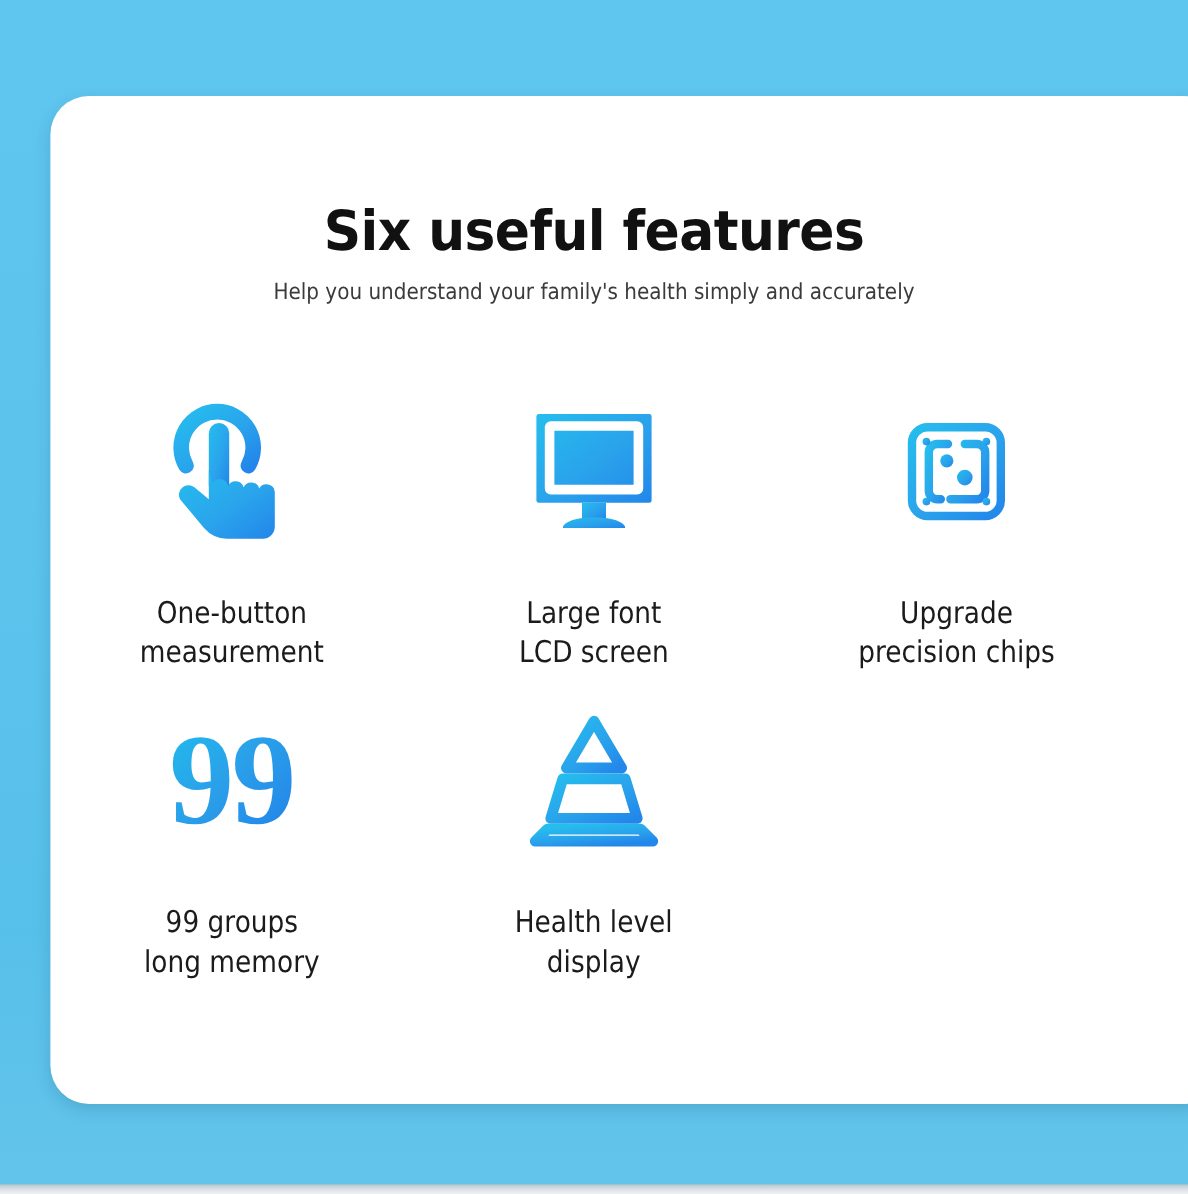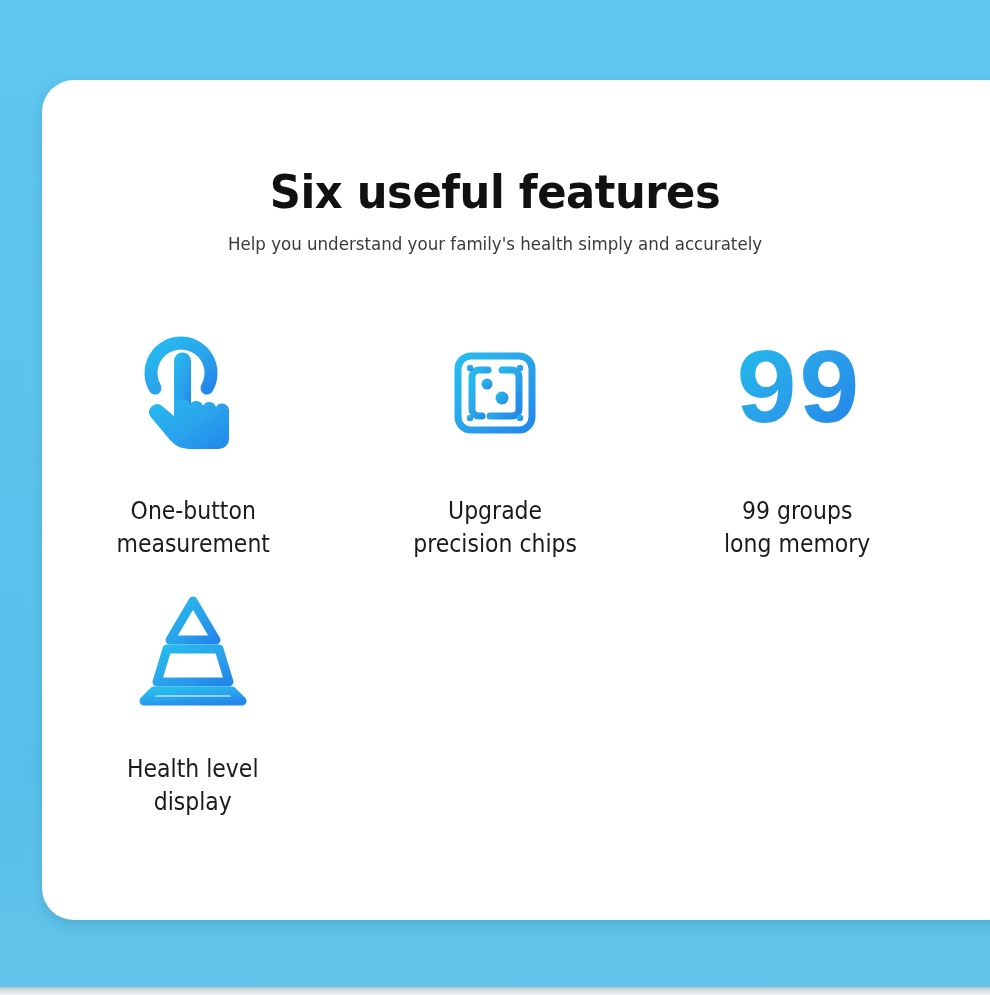--- a/index.html
+++ b/index.html
@@ -101,21 +101,21 @@
     font-family: "DejaVu Sans", sans-serif;
     font-size: 25px;
     color: #1b1b1b;
     line-height: 1.32;
     transform: scaleX(0.88);
     white-space: pre-line;
   }
 
   
   .numeral {
-    font-family: Liberation Mono, monospace;
+    font-family: Liberation Serif, serif;
     font-weight: 700;
     font-size: 108px;
     line-height: 1;
     letter-spacing: -2px;
     background: linear-gradient(135deg, #22b8ec 8%, #2a9fe9 48%, #2384ea 92%);
     -webkit-background-clip: text;
     background-clip: text;
     color: transparent;
     -webkit-text-fill-color: transparent;
   }
@@ -148,20 +148,39 @@
             <path d="M16 58 A30 30 0 1 1 68 58" fill="none" stroke="url(#gTap)" stroke-width="13" stroke-linecap="round"></path>
             <path d="M35 31 a8.5 8.5 0 0 1 17 0 v44 h-17 z" fill="url(#gTap)"></path>
             <path d="M35 62 v24 l-12 -10 a8 8 0 0 0 -12 10 l20 24 a26 26 0 0 0 19 9 h30 a10 10 0 0 0 10 -10 v-29
                      a7 7 0 0 0 -13 -3 a7 7 0 0 0 -13 -1 a7 7 0 0 0 -13 -1 a7 7 0 0 0 -13 -2 z" fill="url(#gTap)"></path>
           </svg>
         </div>
         <div class="label">One-button
 measurement</div>
       </div>
 
+      <div class="feature">
+        <div class="icon-box">
+          <svg width="112" height="104" viewBox="0 0 112 104" aria-hidden="true">
+            <defs>
+              <linearGradient id="gMon" x1="0" y1="0" x2="1" y2="1">
+                <stop offset="0%" stop-color="#25bdee"></stop>
+                <stop offset="55%" stop-color="#2aa2eb"></stop>
+                <stop offset="100%" stop-color="#2286ea"></stop>
+              </linearGradient>
+            </defs>
+            <rect x="8" y="4" width="96" height="74" rx="2" fill="url(#gMon)"></rect>
+            <rect x="19" y="14" width="74" height="53" rx="1" fill="none" stroke="#ffffff" stroke-width="8"></rect>
+            <rect x="46" y="78" width="20" height="13" fill="url(#gMon)"></rect>
+            <path d="M30 99 a26 9 0 0 1 52 0 z" fill="url(#gMon)"></path>
+          </svg>
+        </div>
+        <div class="label">Large font
+LCD screen</div>
+      </div>
 
       <div class="feature">
         <div class="icon-box">
           <svg width="118" height="118" viewBox="0 0 118 118" aria-hidden="true">
             <defs>
               <linearGradient id="gChip" x1="0" y1="0" x2="1" y2="1">
                 <stop offset="0%" stop-color="#25bdee"></stop>
                 <stop offset="55%" stop-color="#2aa2eb"></stop>
                 <stop offset="100%" stop-color="#2286ea"></stop>
               </linearGradient>

